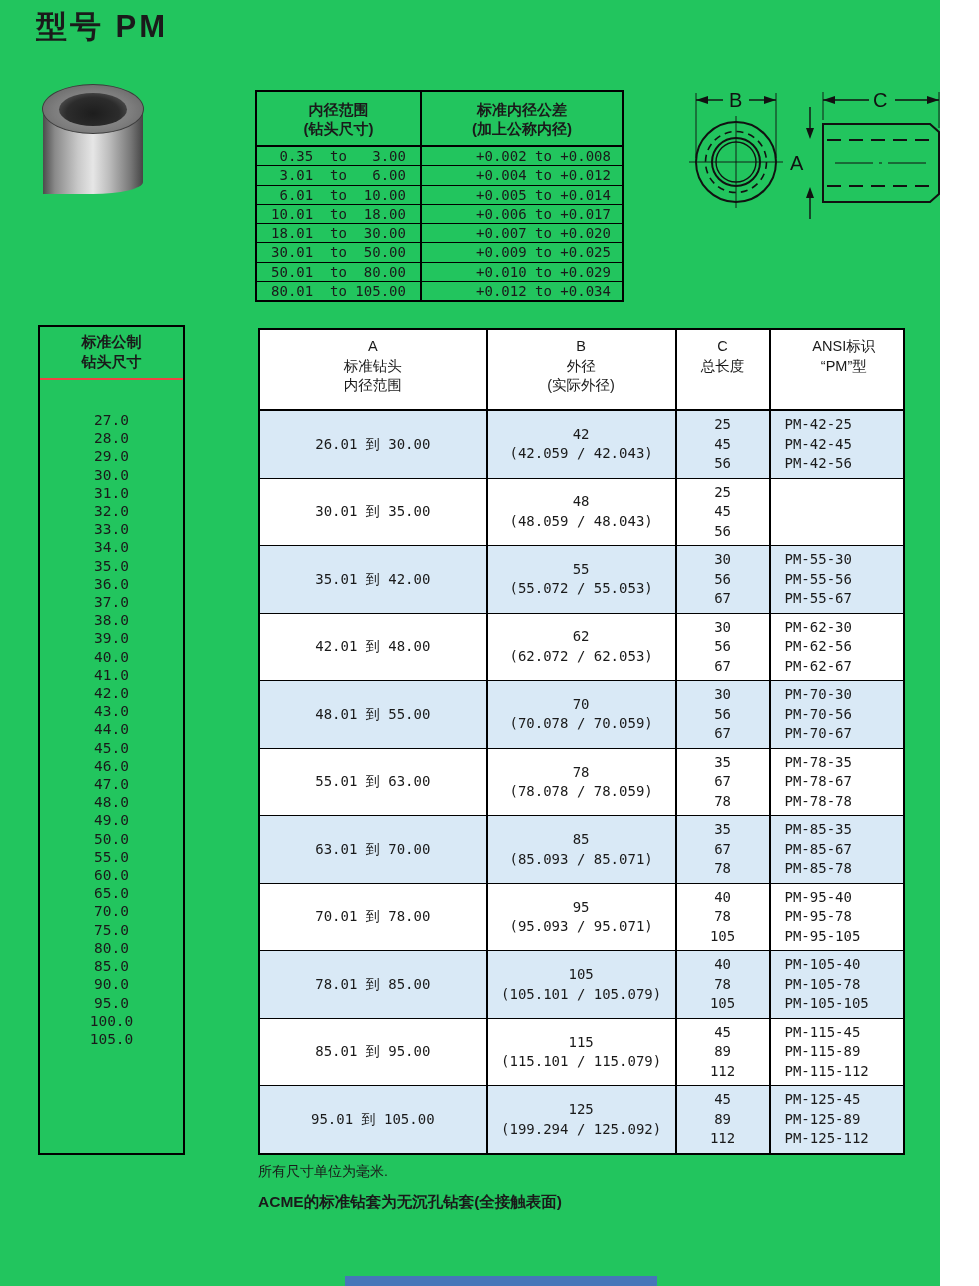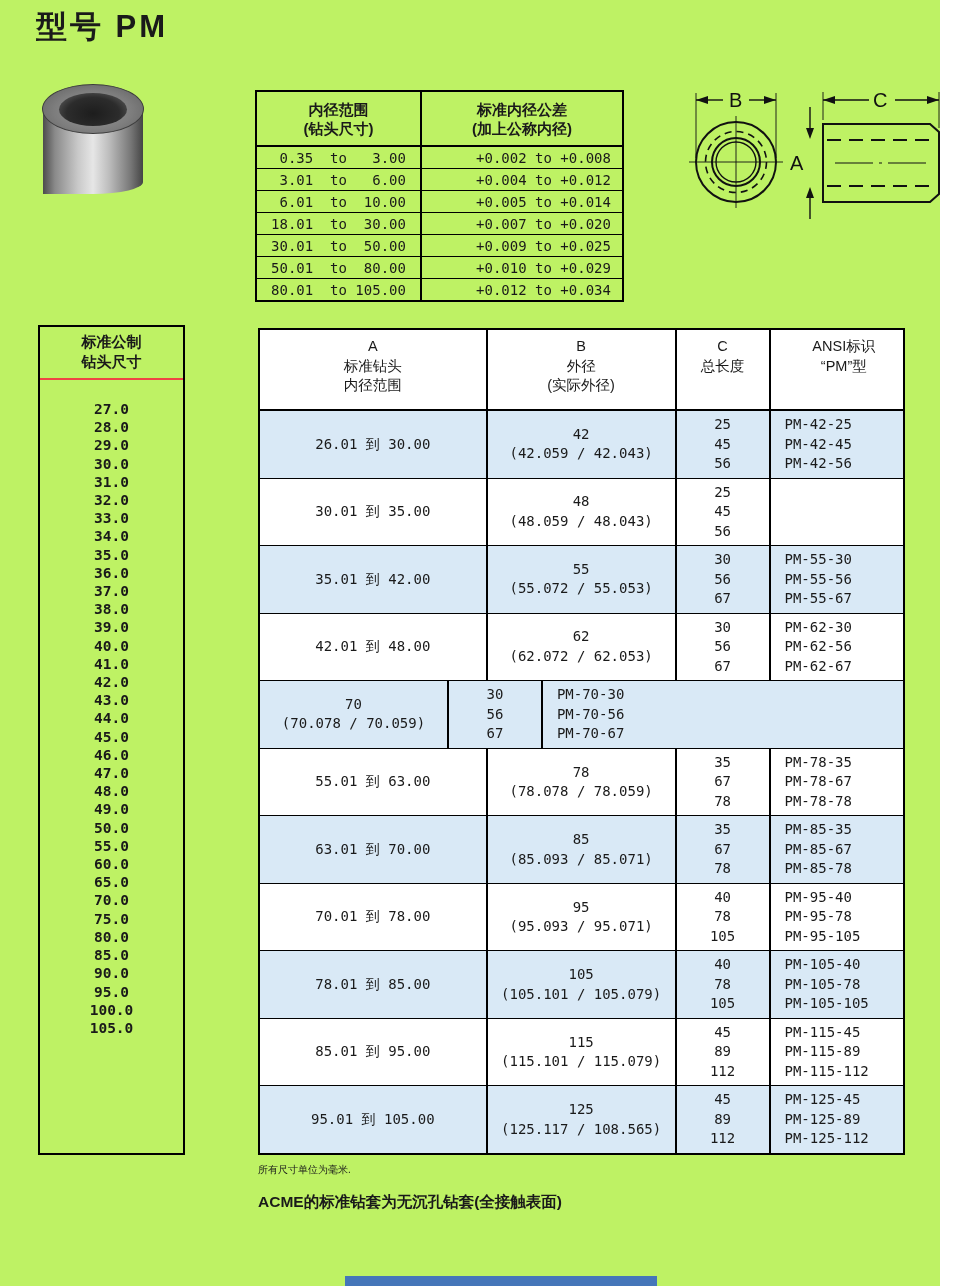--- a/index.html
+++ b/index.html
@@ -1,16 +1,16 @@
 <!DOCTYPE html>
 <html lang="zh" style="--hl: #d9e9f6; --bar: #4576b9;"><head>
 <meta charset="utf-8">
 <style>
   html,body{margin:0;padding:0;background:#fff;}
-  .page{position:relative;width:940px;height:1286px;background:#bef264;
+  .page{position:relative;width:940px;height:1286px;background:#22c55e;
         font-family:"Liberation Sans",sans-serif;color:#1a1a1a;overflow:hidden;}
   .pre{white-space:pre-line;}
   .mono{font-family:"DejaVu Sans Mono","Liberation Mono",monospace;}
 
   
   .title{position:absolute;left:36px;top:6px;font-size:31px;font-weight:bold;letter-spacing:3px;margin:0;}
 
   
   .bushing{position:absolute;left:42px;top:84px;width:103px;height:114px;}
   .bushing .body{position:absolute;left:1px;top:24px;width:100px;height:86px;
@@ -40,42 +40,42 @@
   
   .diagram{position:absolute;left:683px;top:80px;width:296px;height:152px;}
   .diagram svg{display:block;}
   .dim-label{font-family:"Liberation Sans",sans-serif;font-size:20px;fill:#111;}
 
   
   .drill-table{position:absolute;left:38px;top:325px;width:147px;height:830px;border:2px solid #000;
     box-sizing:border-box;}
   .drill-head{padding:5px 0 6px;text-align:center;font-size:15px;font-weight:bold;line-height:20px;
     border-bottom:2px solid #ef4444;}
-  .drill-list{padding-top:20px;text-align:center;font-size:14.5px;line-height:18.2px;font-weight:bold;}
+  .drill-list{padding-top:31px;text-align:center;font-size:14.5px;line-height:18.2px;}
 
   
   .main-table{position:absolute;left:258px;top:328px;width:647px;height:827px;border:2px solid #000;
     box-sizing:border-box;display:flex;flex-direction:column;background:#fff;}
   .m-head{display:flex;height:79px;border-bottom:2px solid #000;}
   .m-head>div{padding-top:7px;text-align:center;font-size:14.5px;line-height:19.5px;}
   .m-body{flex:1;display:flex;flex-direction:column;}
   .m-row{flex:1;display:flex;border-bottom:1.5px solid #000;background:#fff;}
   .m-row:last-child{border-bottom:none;}
   .m-row.hl{background:var(--hl,#d9e9f6);}
   .m-cell{display:flex;flex-direction:column;justify-content:center;align-items:center;
     font-size:14px;line-height:19.5px;}
   .ca{width:35.4%;border-right:2px solid #000;box-sizing:border-box;}
   .cb{width:29.4%;border-right:2px solid #000;box-sizing:border-box;}
   .cc{width:14.6%;border-right:2px solid #000;box-sizing:border-box;}
   .cd{flex:1;align-items:flex-start;padding-left:14px;box-sizing:border-box;border-radius:9px;}
   .m-head .ca,.m-head .cb,.m-head .cc{box-sizing:border-box;}
   .m-head .cd{flex:1;}
 
   
-  .note-units{position:absolute;left:258px;top:1163px;font-size:10px;}
+  .note-units{position:absolute;left:258px;top:1163px;font-size:14px;}
   .note-standard{position:absolute;left:258px;top:1192px;font-size:15.5px;font-weight:bold;}
 
   
   .footer-bar{position:absolute;left:345px;top:1276px;width:312px;height:10px;background:var(--bar,#4576b9);}
 </style>
 </head>
 <body>
 
 <div class="page">
 
@@ -99,20 +99,24 @@
           <div class="tol-cell c1 mono"> 0.35  to   3.00</div>
           <div class="tol-cell c2 mono">+0.002 to +0.008</div>
         </div>
         <div class="tol-row">
           <div class="tol-cell c1 mono"> 3.01  to   6.00</div>
           <div class="tol-cell c2 mono">+0.004 to +0.012</div>
         </div>
         <div class="tol-row">
           <div class="tol-cell c1 mono"> 6.01  to  10.00</div>
           <div class="tol-cell c2 mono">+0.005 to +0.014</div>
+        </div>
+        <div class="tol-row">
+          <div class="tol-cell c1 mono">10.01  to  18.00</div>
+          <div class="tol-cell c2 mono">+0.006 to +0.017</div>
         </div>
         <div class="tol-row">
           <div class="tol-cell c1 mono">18.01  to  30.00</div>
           <div class="tol-cell c2 mono">+0.007 to +0.020</div>
         </div>
         <div class="tol-row">
           <div class="tol-cell c1 mono">30.01  to  50.00</div>
           <div class="tol-cell c2 mono">+0.009 to +0.025</div>
         </div>
         <div class="tol-row">
@@ -290,20 +294,21 @@
             <div class="line">56</div>
             <div class="line">67</div>
           </div>
           <div class="m-cell cd mono">
             <div class="line">PM-62-30</div>
             <div class="line">PM-62-56</div>
             <div class="line">PM-62-67</div>
           </div>
         </div>
         <div class="m-row hl">
+          <div class="m-cell ca mono">48.01 到 55.00</div>
           <div class="m-cell cb mono">
             <div class="od-nominal">70</div>
             <div class="od-actual">(70.078 / 70.059)</div>
           </div>
           <div class="m-cell cc mono">
             <div class="line">30</div>
             <div class="line">56</div>
             <div class="line">67</div>
           </div>
           <div class="m-cell cd mono">
@@ -394,21 +399,21 @@
           <div class="m-cell cd mono">
             <div class="line">PM-115-45</div>
             <div class="line">PM-115-89</div>
             <div class="line">PM-115-112</div>
           </div>
         </div>
         <div class="m-row hl">
           <div class="m-cell ca mono">95.01 到 105.00</div>
           <div class="m-cell cb mono">
             <div class="od-nominal">125</div>
-            <div class="od-actual">(125.117 / 108.565)</div>
+            <div class="od-actual">(199.294 / 125.092)</div>
           </div>
           <div class="m-cell cc mono">
             <div class="line">45</div>
             <div class="line">89</div>
             <div class="line">112</div>
           </div>
           <div class="m-cell cd mono">
             <div class="line">PM-125-45</div>
             <div class="line">PM-125-89</div>
             <div class="line">PM-125-112</div>

